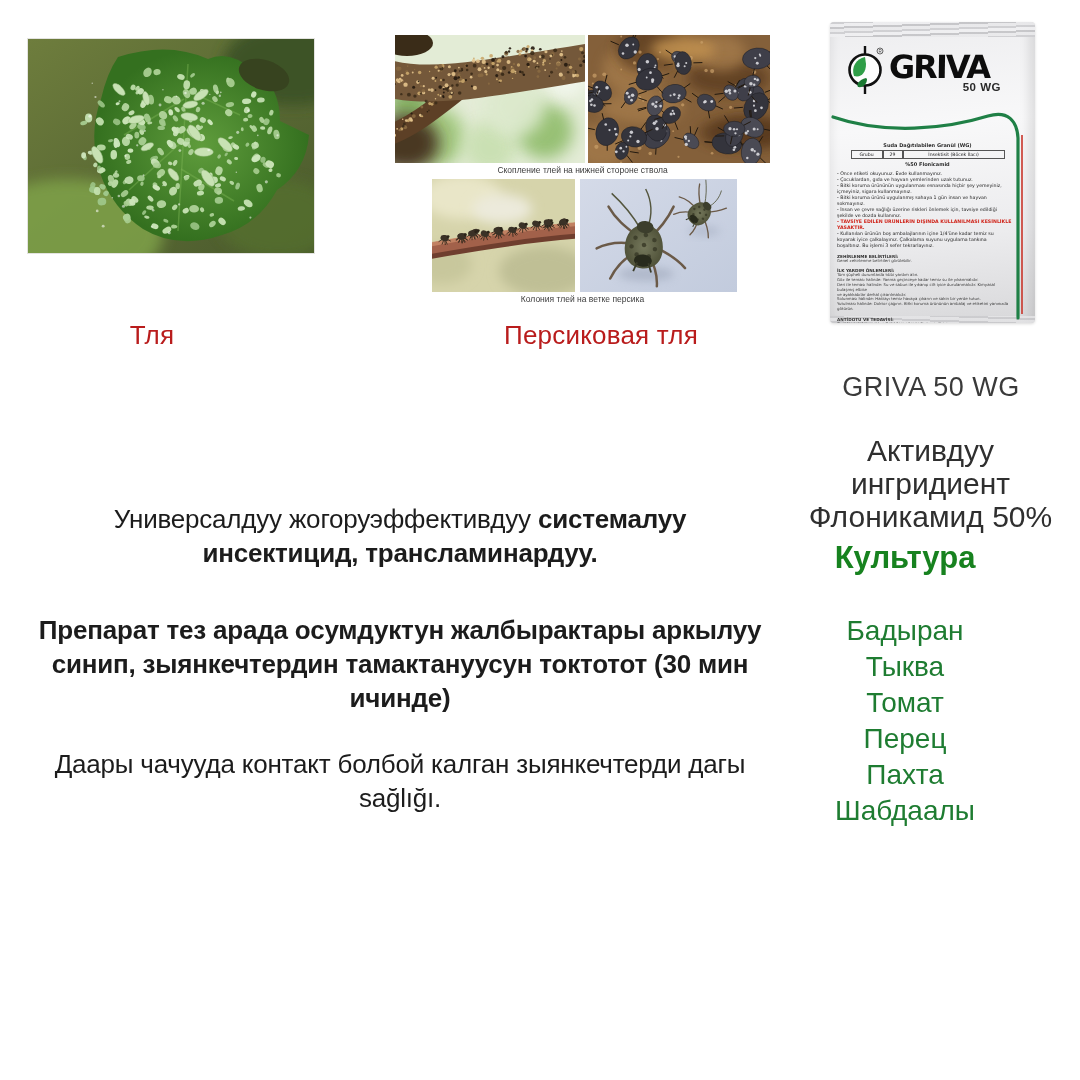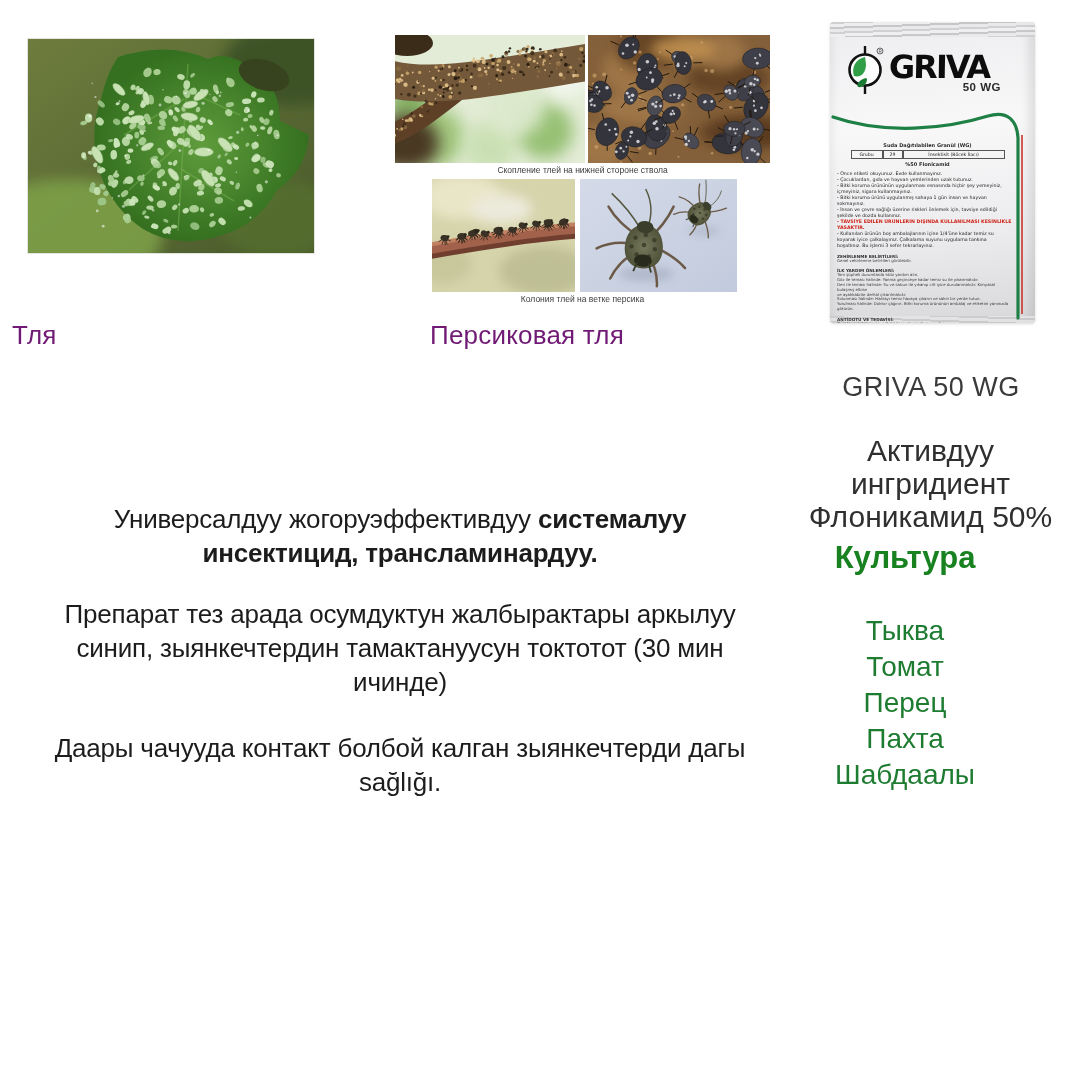--- a/index.html
+++ b/index.html
@@ -3,21 +3,21 @@
 <meta charset="utf-8">
 <style>
   html,body{margin:0;padding:0;background:#ffffff;}
   .canvas{position:relative;width:1080px;height:1080px;background:#fff;overflow:hidden;
           font-family:"Liberation Sans",sans-serif;}
   svg{display:block;}
 
   
   .photo1{position:absolute;left:27px;top:38px;width:286px;height:214px;margin:0;
           border:1px solid #e3e3e0;box-sizing:content-box;}
-  .label{position:absolute;font-size:26px;color:#701a75;text-align:left;letter-spacing:.2px;}
+  .label{position:absolute;font-size:26px;color:#b91c1c;text-align:center;letter-spacing:.2px;}
   .tlya{left:12px;top:320px;width:280px;}
   .peach{left:430px;top:320px;width:342px;}
 
   
   .collage{position:absolute;left:395px;top:35px;width:375px;height:272px;}
   .c-img{position:absolute;}
   .pimg2{left:0;top:0;}
   .pimg3{left:193px;top:0;}
   .pimg4{left:37px;top:144px;}
   .pimg5{left:185px;top:144px;}
@@ -62,21 +62,21 @@
     font-size:30px;color:#2f2f2f;line-height:33px;}
   .culture-title{position:absolute;left:775px;top:540px;width:260px;text-align:center;
     font-size:31px;font-weight:700;color:#17821f;}
   .crops{position:absolute;left:775px;top:613px;width:260px;text-align:center;
     font-size:28px;color:#1e7c31;line-height:36px;}
 
   
   .description{position:absolute;left:20px;top:502px;width:760px;text-align:center;
     color:#1c1c1c;font-size:26px;line-height:34px;letter-spacing:-.2px;}
   .description p{margin:0;}
-  .description .pp2{margin-top:27px;}
+  .description .pp2{margin-top:43px;font-weight:bold;}
   .description .pp3{margin-top:32px;}
   .b{font-weight:700;margin-top:13px;}
 
   
   .footer{position:absolute;left:0;top:981px;width:1080px;text-align:center;
     font-size:27.5px;line-height:33px;color:#a8c07c;letter-spacing:.4px;}
 </style>
 </head>
 <body>
 
@@ -1180,20 +1180,21 @@
       </div>
   </div>
 
   <div class="product-name">GRIVA 50 WG</div>
   <div class="active-ingredient">
     <div>Активдуу ингридиент</div>
     <div>Флоникамид 50%</div>
   </div>
   <div class="culture-title" style="color: rgb(23, 130, 31);">Культура</div>
   <div class="crops" style="color: rgb(30, 124, 49);">
+    <div>Бадыран</div>
     <div>Тыква</div>
     <div>Томат</div>
     <div>Перец</div>
     <div>Пахта</div>
     <div>Шабдаалы</div>
   </div>
 
   <div class="description">
     <p class="pp1"><span>Универсалдуу жогоруэффективдуу </span><span class="b">системалуу</span><br><span class="b">инсектицид, трансламинардуу.</span></p>
     <p class="pp2"><span>Препарат тез арада осумдуктун жалбырактары аркылуу</span><br><span>синип, зыянкечтердин тамактануусун токтотот (30 мин</span><br><span>ичинде)</span></p>

